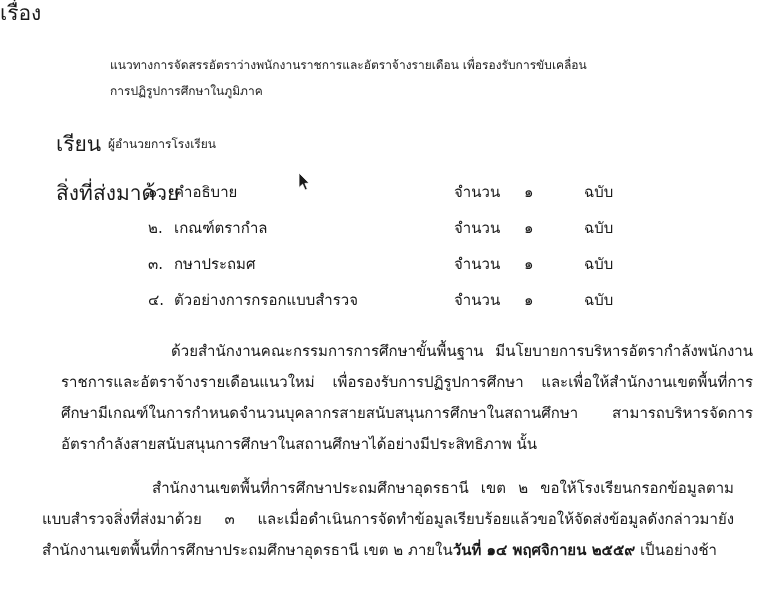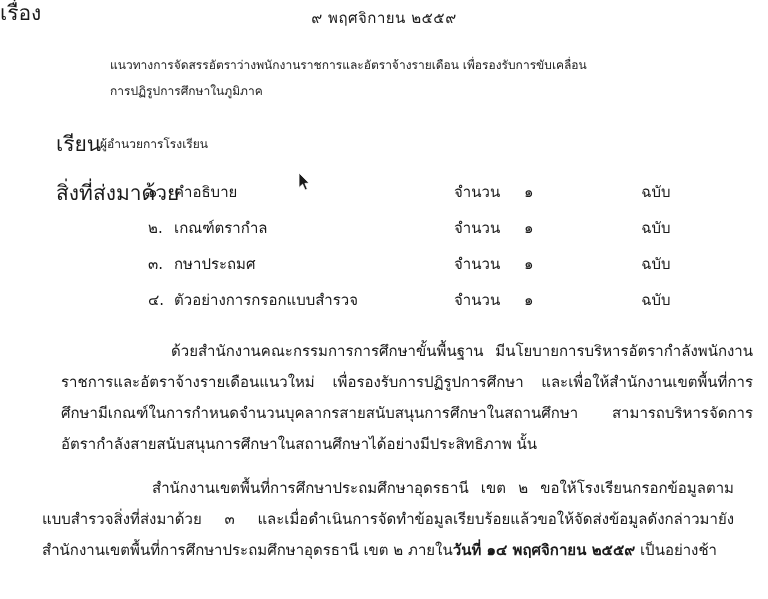--- a/index.html
+++ b/index.html
@@ -42,21 +42,21 @@
     line-height: 26px;
   }
   .subject-body {
     left: 110px;
     top: 52px;
     width: 600px;
   }
   .subject-body div { white-space: nowrap; }
 
   .to-label { left: 56px; top: 131px; }
-  .to-body { left: 100px; top: 131px; }
+  .to-body { left: 108px; top: 131px; }
 
   .attach-label { left: 56px; top: 180px; }
 
   .attach-table {
     position: absolute;
     left: 148px;
     top: 180px;
     width: 580px;
     border-collapse: collapse;
     font-size: 15px;
@@ -64,21 +64,21 @@
   .attach-table td {
     padding: 0 0 12px 0;
     line-height: 24px;
     vertical-align: top;
     white-space: nowrap;
   }
   .col-num { width: 26px; }
   .col-name { width: 280px; }
   .col-unitlabel { width: 70px; text-align: left; }
   .col-count { width: 60px; text-align: left; padding-left: 14px; }
-  .col-unit { text-align: center; margin-top: 23px; }
+  .col-unit { text-align: left; margin-top: 23px; }
 
   .para {
     position: absolute;
     left: 42px;
     width: 692px;
     font-size: 15px;
     line-height: 31px;
     text-align: justify;
     text-justify: inter-word;
   }
@@ -98,21 +98,20 @@
     width: 12px;
     height: 19px;
     pointer-events: none;
   }
 </style>
 </head>
 <body>
 
 <div class="page">
 
-  <div class="doc-date">๙   พฤศจิกายน  ๒๕๕๙</div>
 
   <div class="field-label">เรื่อง</div>
   <div class="field subject-body">
     <div>แนวทางการจัดสรรอัตราว่างพนักงานราชการและอัตราจ้างรายเดือน  เพื่อรองรับการขับเคลื่อน</div>
     <div>การปฏิรูปการศึกษาในภูมิภาค</div>
   </div>
 
   <div class="field-label to-label">เรียน</div>
   <div class="field to-body">ผู้อำนวยการโรงเรียน</div>
 

